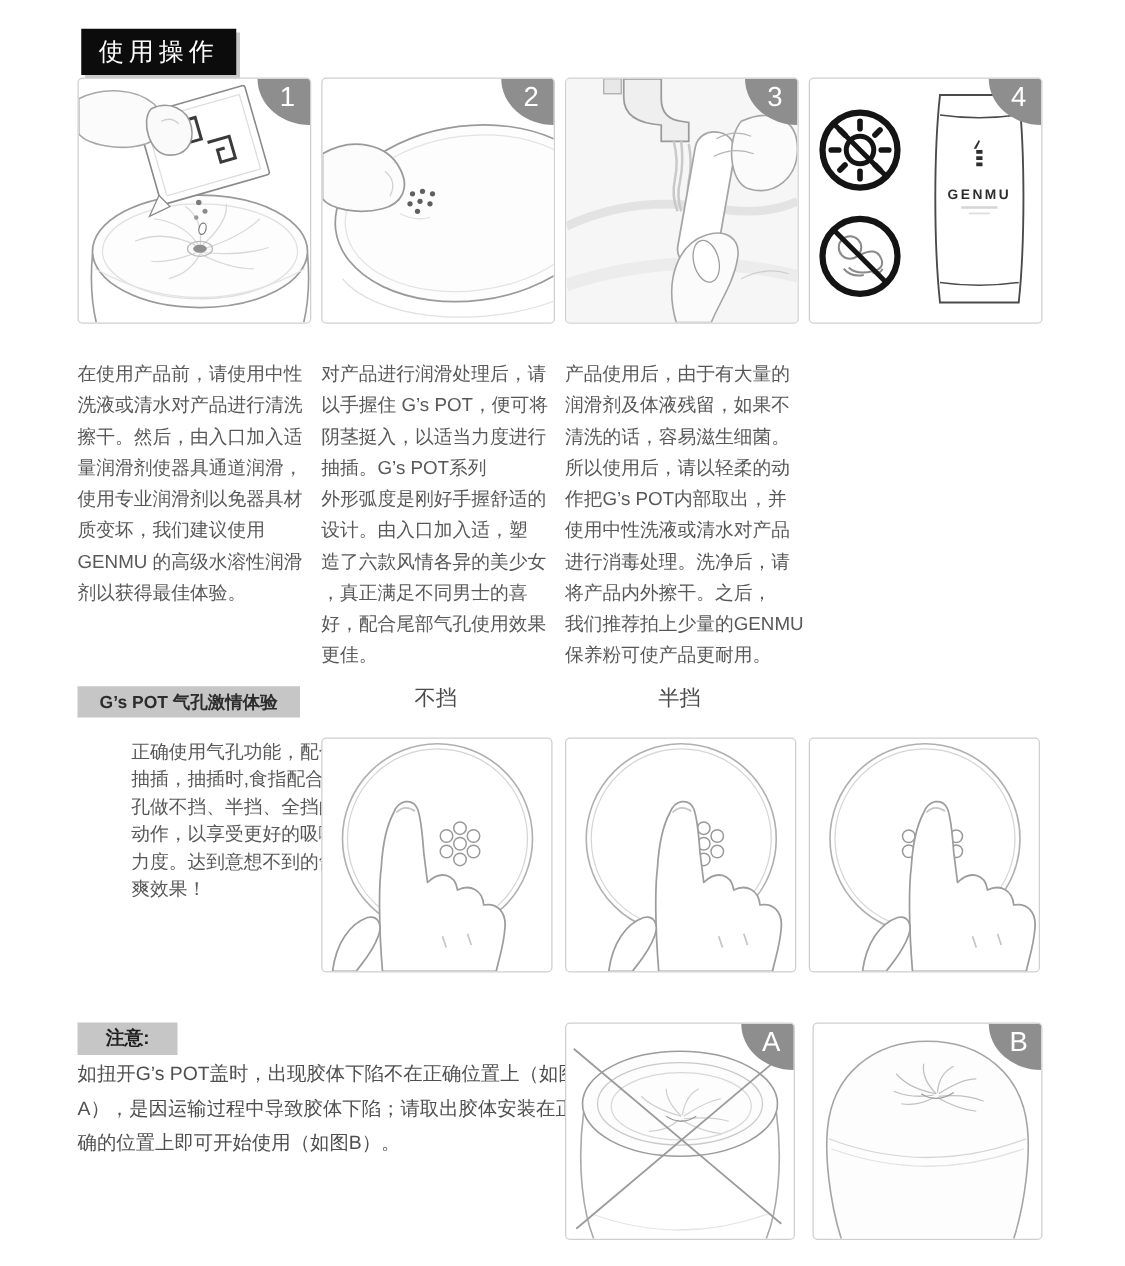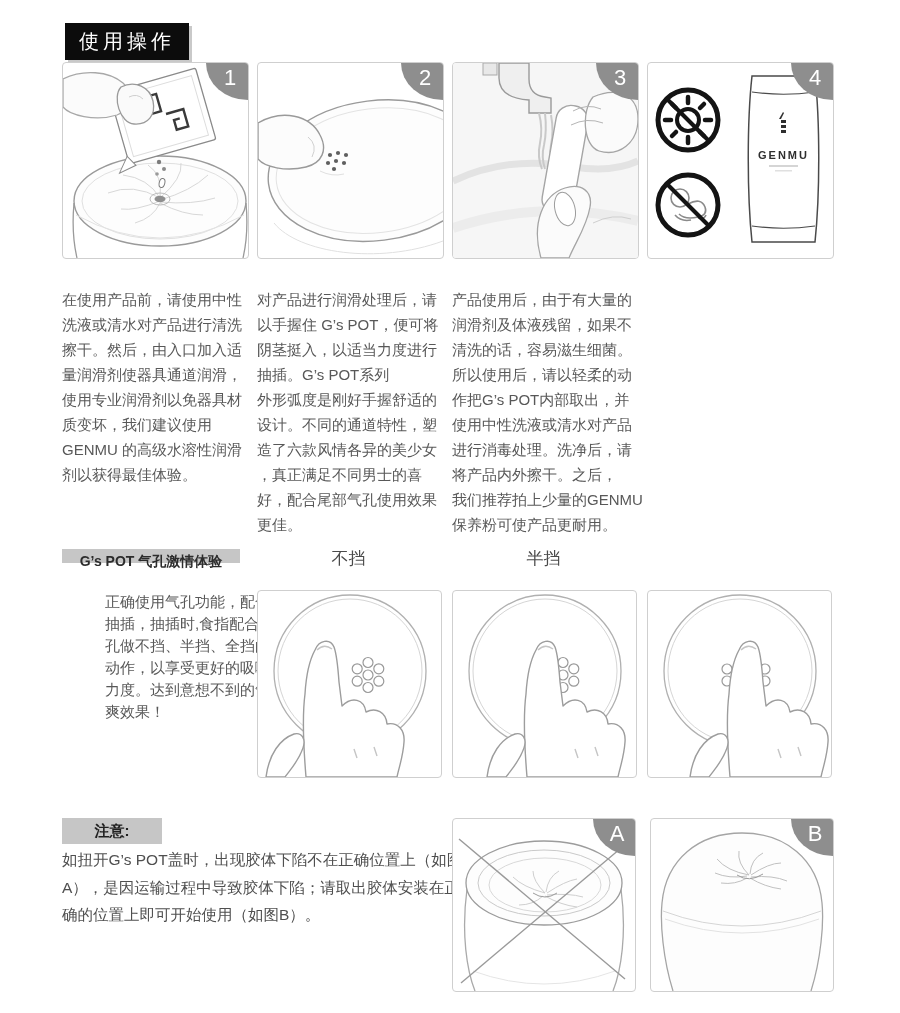--- a/index.html
+++ b/index.html
@@ -9,27 +9,27 @@
         font-size:20px;letter-spacing:4px;padding:5px 14px;box-shadow:3px 3px 0 #c9c9c9;text-align:right;}
   .panel{position:absolute;width:185px;height:195px;border:1px solid #cfcfcf;border-radius:4px;
         background:#fff;overflow:hidden;}
   .panel svg{display:block;}
   .badge{position:absolute;top:0;right:0;width:42px;height:37px;background:#8e8e8e;
         border-bottom-left-radius:100%;color:#fff;font-size:22px;
         display:flex;align-items:center;justify-content:center;
         padding:0 8px 8px 14px;box-sizing:border-box;}
   .step-text{position:absolute;top:271px;width:198px;font-size:15px;line-height:25px;
         color:#585858;white-space:pre-line;margin-top:16px;}
-  .sec-header{position:absolute;left:62px;top:549px;width:178px;height:14px;background:#c6c6c6;
+  .sec-header{position:absolute;left:62px;top:549px;width:178px;height:25px;background:#c6c6c6;
         color:#2c2c2c;font-size:14px;font-weight:bold;text-align:center;line-height:25px;}
   .air-desc{position:absolute;left:62px;top:591px;width:205px;font-size:15px;line-height:22px;
         color:#585858;white-space:pre-line;margin-left:43px;}
   .mode-label{position:absolute;top:547px;width:183px;text-align:center;font-size:17px;color:#4a4a4a;}
   .air-panel{width:183px;height:186px;top:590px;}
-  .notice-header{position:absolute;left:62px;top:818px;width:100px;height:26px;background:#c6c6c6;
+  .notice-header{position:absolute;left:62px;top:818px;width:80px;height:26px;background:#c6c6c6;
         color:#1f1f1f;font-size:15px;font-weight:bold;text-align:center;line-height:26px;}
   .note-text{position:absolute;left:62px;top:846px;width:445px;font-size:15.5px;line-height:27.5px;
         color:#4f4f4f;white-space:pre-line;}
   .fig-panel{width:182px;height:172px;top:818px;}
 </style>
 </head>
 <body>
 
 <div class="page">
 
@@ -184,21 +184,21 @@
 量润滑剂使器具通道润滑，
 使用专业润滑剂以免器具材
 质变坏，我们建议使用
 GENMU 的高级水溶性润滑
 剂以获得最佳体验。</div>
   <div class="step-text" style="left:257px;">对产品进行润滑处理后，请
 以手握住 G’s POT，便可将
 阴茎挺入，以适当力度进行
 抽插。G’s POT系列
 外形弧度是刚好手握舒适的
-设计。不同的通道特性，塑
+设计。由入口加入适，塑
 造了六款风情各异的美少女
 ，真正满足不同男士的喜
 好，配合尾部气孔使用效果
 更佳。</div>
   <div class="step-text" style="left:452px;">产品使用后，由于有大量的
 润滑剂及体液残留，如果不
 清洗的话，容易滋生细菌。
 所以使用后，请以轻柔的动
 作把G’s POT内部取出，并
 使用中性洗液或清水对产品

